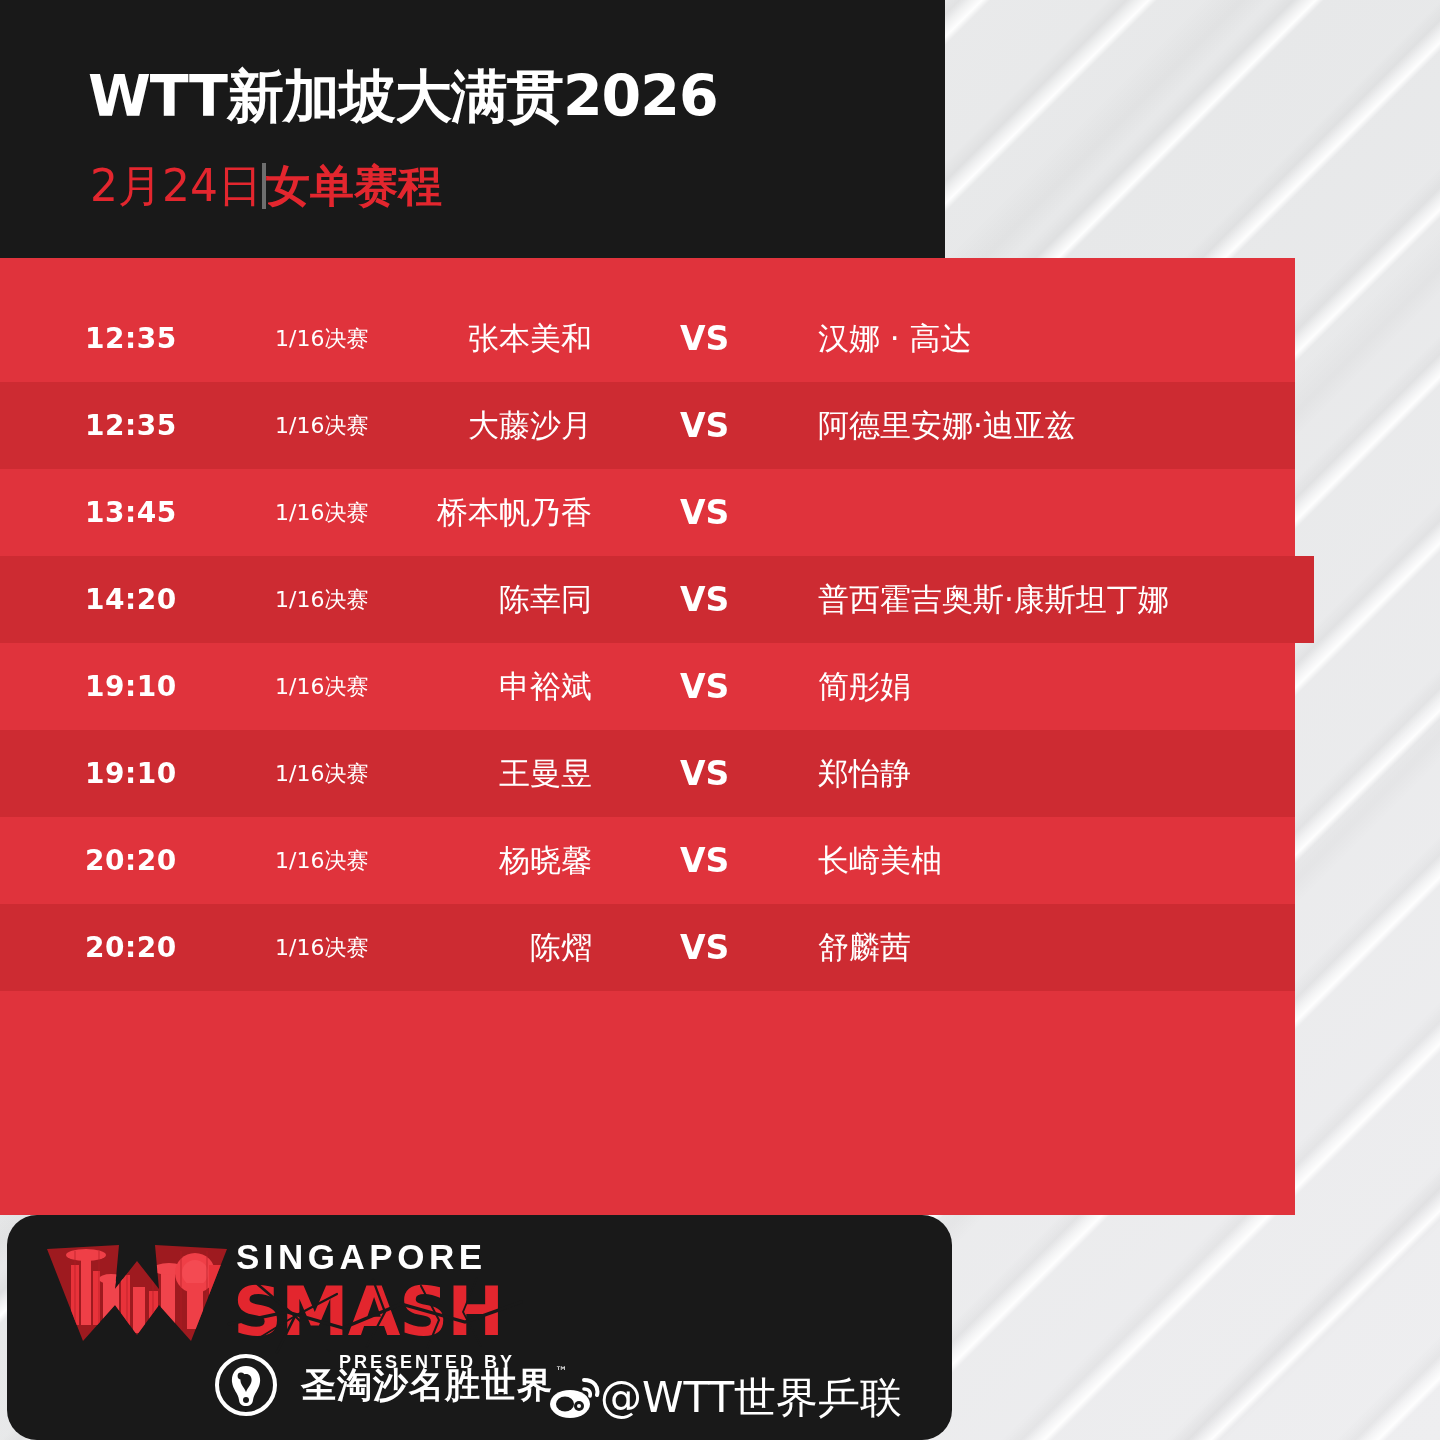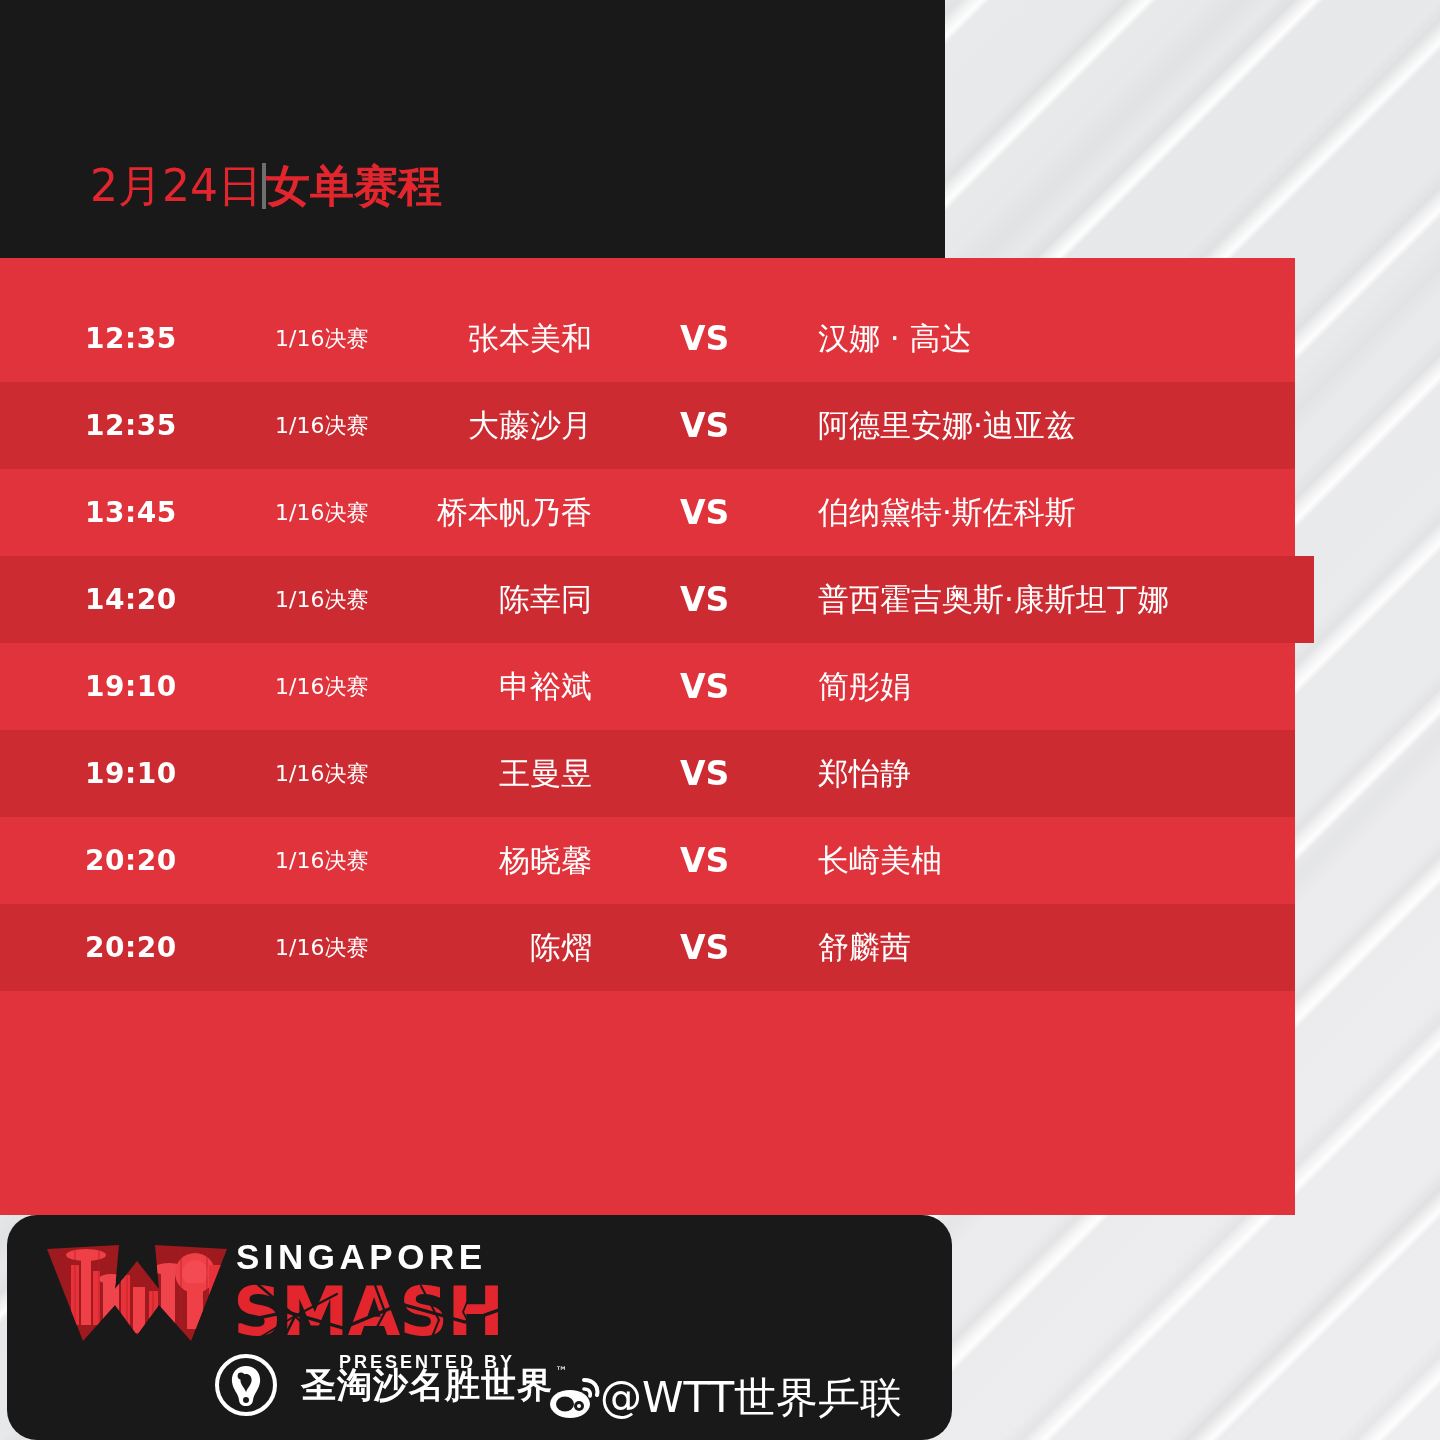--- a/index.html
+++ b/index.html
@@ -153,20 +153,21 @@
     font-size:42px;color:#ffffff;letter-spacing:0px;white-space:nowrap;
     font-family:"DejaVu Sans","Liberation Sans",sans-serif;
   }
 </style>
 </head>
 <body>
 
 <div id="bg-pattern"></div>
 
 <div id="header">
+  <div id="title">WTT新加坡大满贯2026</div>
   <div id="subtitle-row">
     <span id="subtitle-date">2月24日</span>
     <span id="subtitle-divider"></span>
     <span id="subtitle-event">女单赛程</span>
   </div>
 </div>
 
 <div id="schedule-panel">
 
   <div class="match-row" style="top:37px;">
@@ -183,21 +184,20 @@
     <span class="cell-player1">大藤沙月</span>
     <span class="cell-vs">VS</span>
     <span class="cell-player2">阿德里安娜·迪亚兹</span>
   </div>
 
   <div class="match-row" style="top:211px;">
     <span class="cell-time">13:45</span>
     <span class="cell-round">1/16决赛</span>
     <span class="cell-player1">桥本帆乃香</span>
     <span class="cell-vs">VS</span>
-    <span class="cell-player2">伯纳黛特·斯佐科斯</span>
   </div>
 
   <div class="match-row alt" style="top:298px;padding-left:19px;">
     <span class="cell-time">14:20</span>
     <span class="cell-round">1/16决赛</span>
     <span class="cell-player1">陈幸同</span>
     <span class="cell-vs">VS</span>
     <span class="cell-player2">普西霍吉奥斯·康斯坦丁娜</span>
   </div>
 

